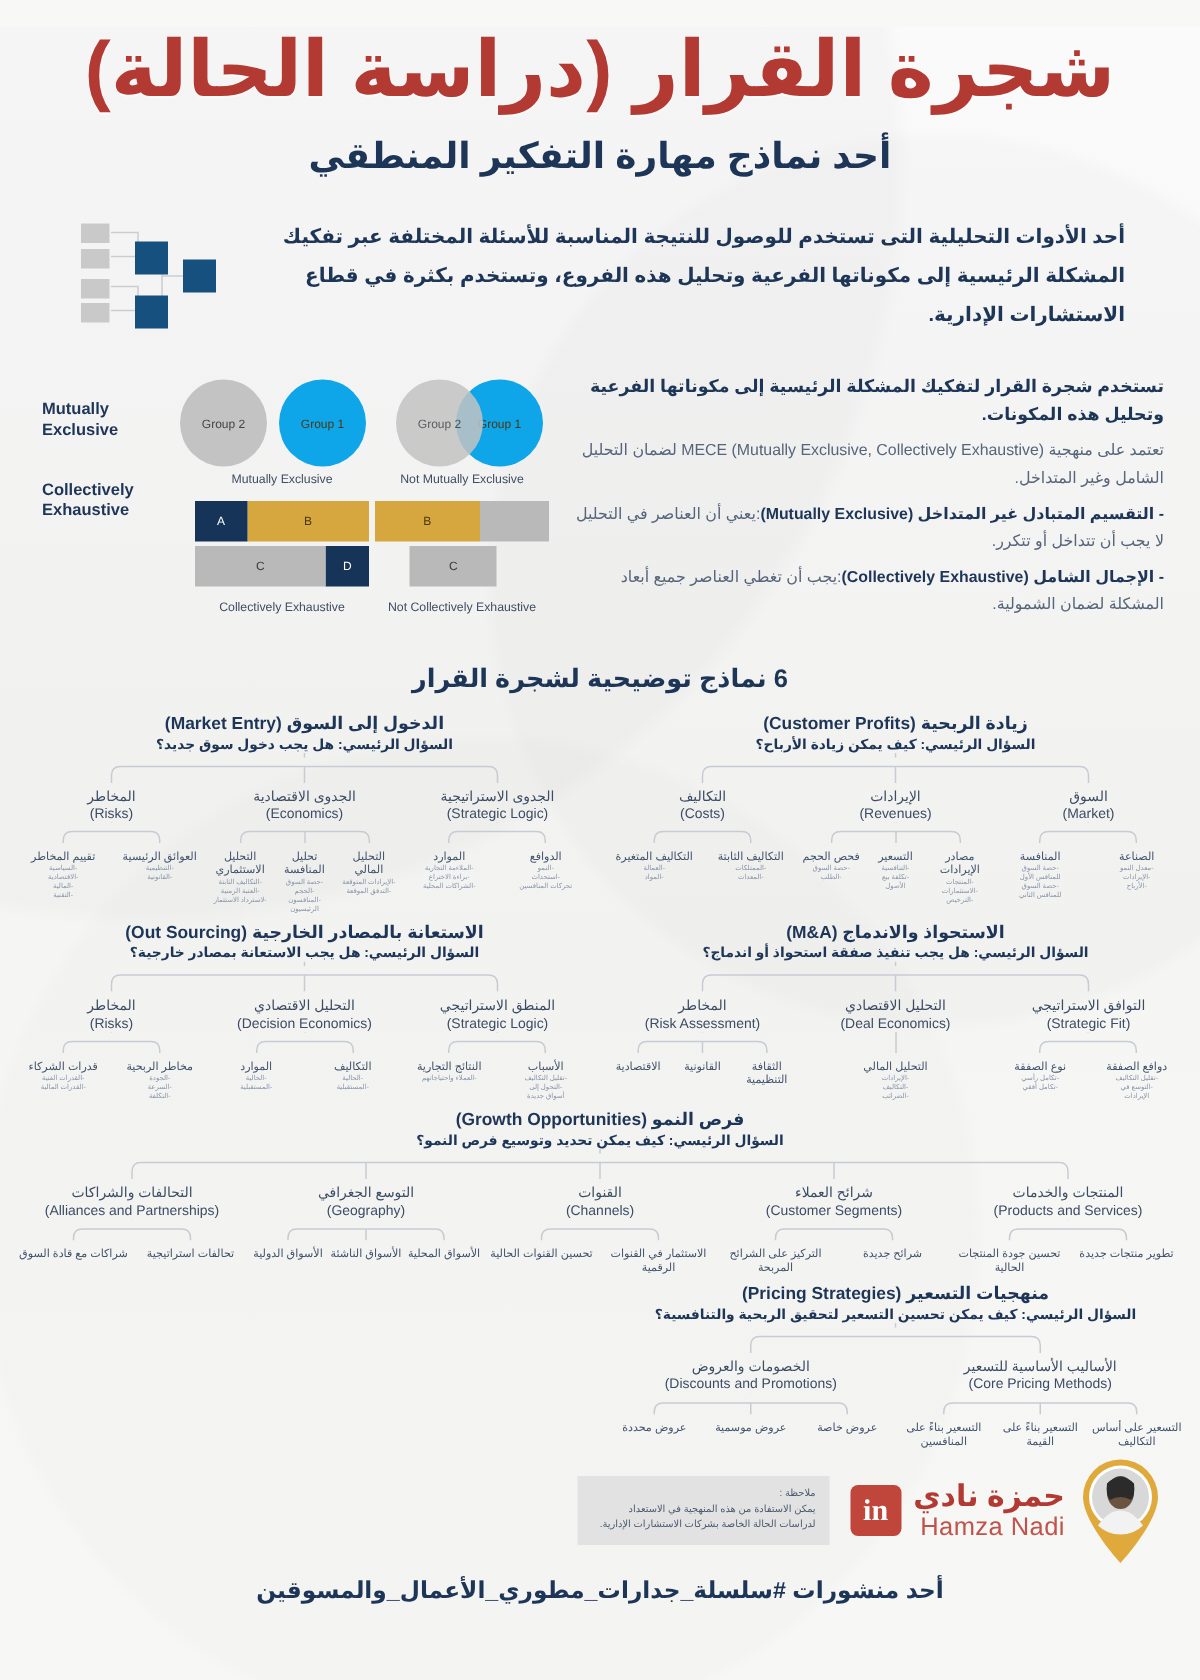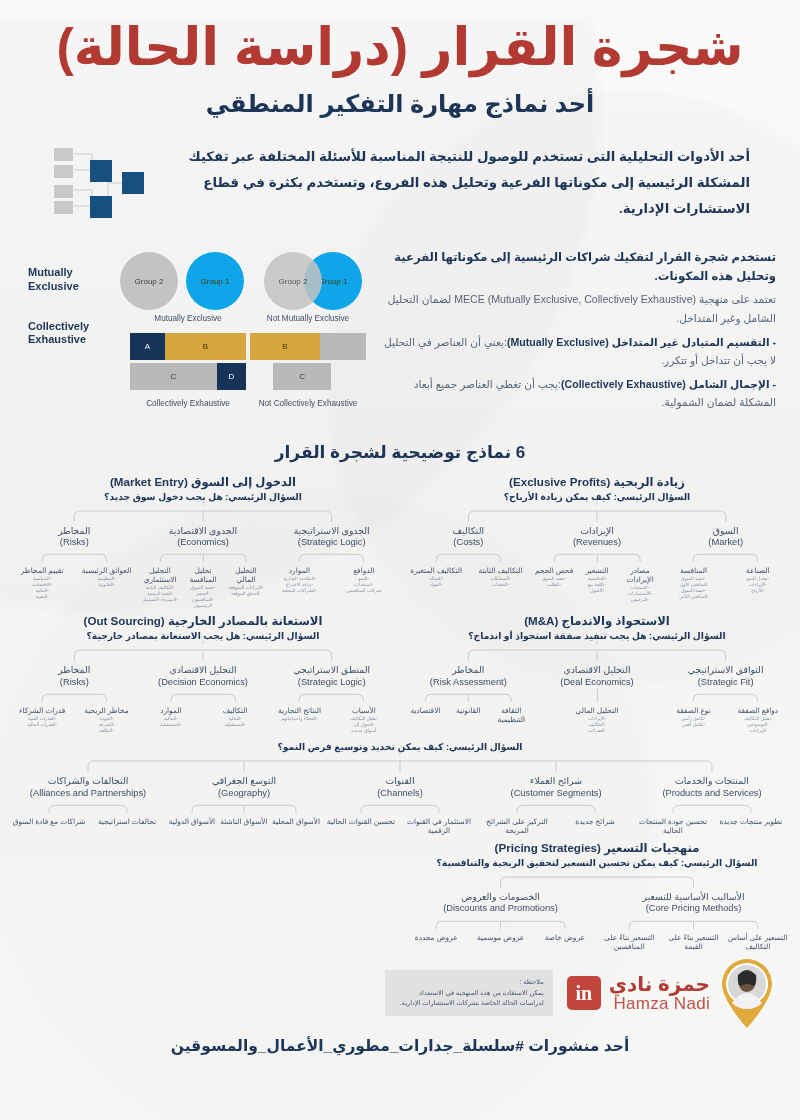--- a/index.html
+++ b/index.html
@@ -146,21 +146,21 @@
         <rect x="4" y="57" width="19" height="13" fill="#c9c9c9"></rect>
         <rect x="40" y="16" width="22" height="22" fill="#16507f"></rect>
         <rect x="40" y="52" width="22" height="22" fill="#16507f"></rect>
         <rect x="72" y="28" width="22" height="22" fill="#16507f"></rect>
       </svg>
     </div>
   </div>
 
   <div class="mece">
     <div class="mece-text">
-      <span class="lead">تستخدم شجرة القرار لتفكيك شراكات الرئيسية إلى مكوناتها الفرعية وتحليل هذه المكونات.</span>
+      <span class="lead">تستخدم شجرة القرار لتفكيك المشكلة الرئيسية إلى مكوناتها الفرعية وتحليل هذه المكونات.</span>
       <p>تعتمد على منهجية MECE (Mutually Exclusive, Collectively Exhaustive) لضمان التحليل الشامل وغير المتداخل.</p>
       <p>
         <b>- التقسيم المتبادل غير المتداخل (Mutually Exclusive)</b><span>:يعني أن العناصر في التحليل لا يجب أن تتداخل أو تتكرر.</span>
       </p>
       <p>
         <b>- الإجمال الشامل (Collectively Exhaustive)</b><span>:يجب أن تغطي العناصر جميع أبعاد المشكلة لضمان الشمولية.</span>
       </p>
     </div>
 
     <div class="mece-vis">
@@ -220,21 +220,21 @@
         <div class="big-label low" style="white-space:pre-line;text-align:left">Collectively
 Exhaustive</div>
       </div>
     </div>
   </div>
 
   <div class="sec-head">6 نماذج توضيحية لشجرة القرار</div>
 
   <div class="tree-grid" id="tree-grid">
       <div class="tree half">
-        <div class="t-title">زيادة الربحية (Exclusive Profits)</div>
+        <div class="t-title">زيادة الربحية (Customer Profits)</div>
         <div class="t-q">السؤال الرئيسي: كيف يمكن زيادة الأرباح؟</div>
         <div>
           <svg class="conn" viewBox="0 0 385 20" preserveAspectRatio="none" style="height:20px">
             <path d="M192.5 0 V3 M64.16666666666667 20 V15 Q64.16666666666667 9 70.16666666666667 9 H314.8333333333333 Q320.8333333333333 9 320.8333333333333 15 V20 M192.5 9 V20" stroke="#c7ccd3" fill="none" stroke-width="1"></path>
           </svg>
         </div>
         <div class="lvl1">
           <div class="branch">
             <div class="b-ar">السوق</div>
             <div class="b-en">(Market)</div>
@@ -534,20 +534,21 @@
               <div class="leaf">
                 <div class="l-ar">قدرات الشركاء</div>
                 <div class="l-sub" style="white-space:pre-line">-القدرات الفنية
 -القدرات المالية</div>
               </div>
             </div>
           </div>
         </div>
       </div>
       <div class="tree full">
+        <div class="t-title">فرص النمو (Growth Opportunities)</div>
         <div class="t-q">السؤال الرئيسي: كيف يمكن تحديد وتوسيع فرص النمو؟</div>
         <div>
           <svg class="conn" viewBox="0 0 780 20" preserveAspectRatio="none" style="height:20px">
             <path d="M390 0 V3 M78 20 V15 Q78 9 84 9 H696 Q702 9 702 15 V20 M234 9 V20 M390 9 V20 M546 9 V20" stroke="#c7ccd3" fill="none" stroke-width="1"></path>
           </svg>
         </div>
         <div class="lvl1">
           <div class="branch">
             <div class="b-ar">المنتجات والخدمات</div>
             <div class="b-en">(Products and Services)</div>

